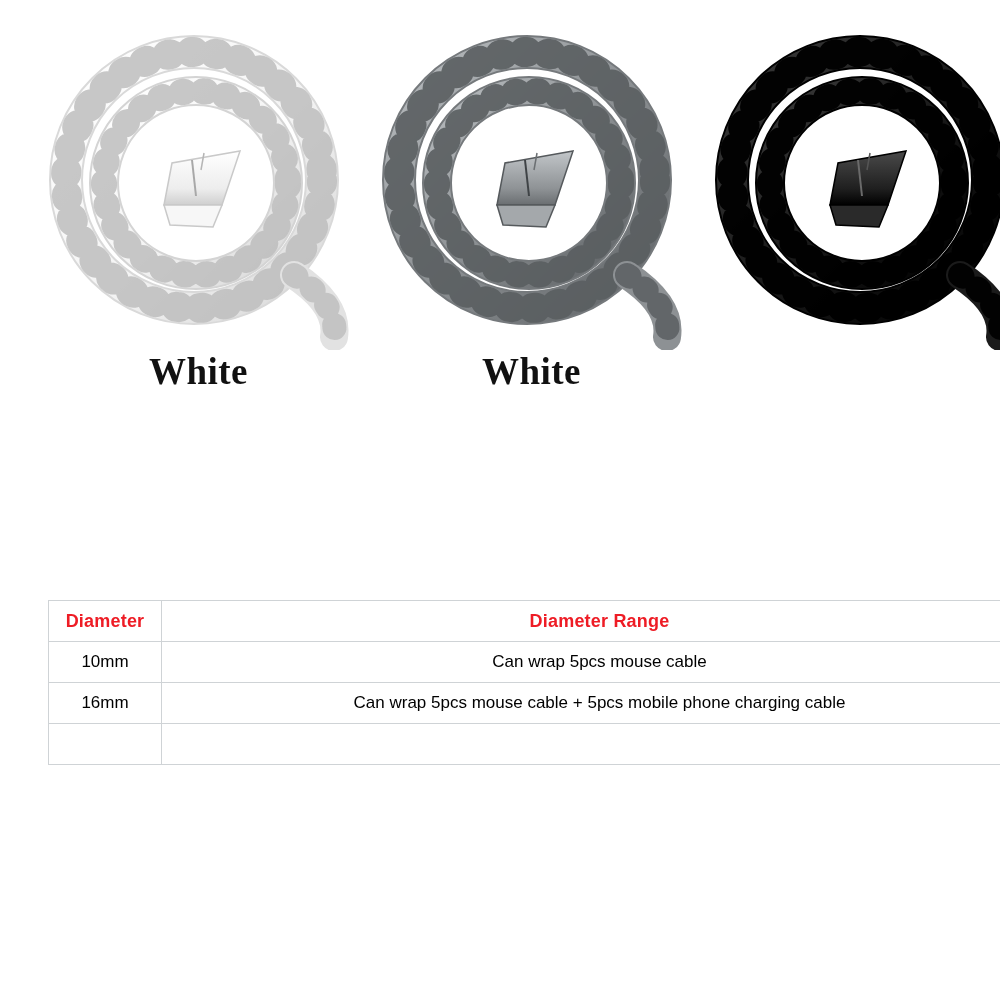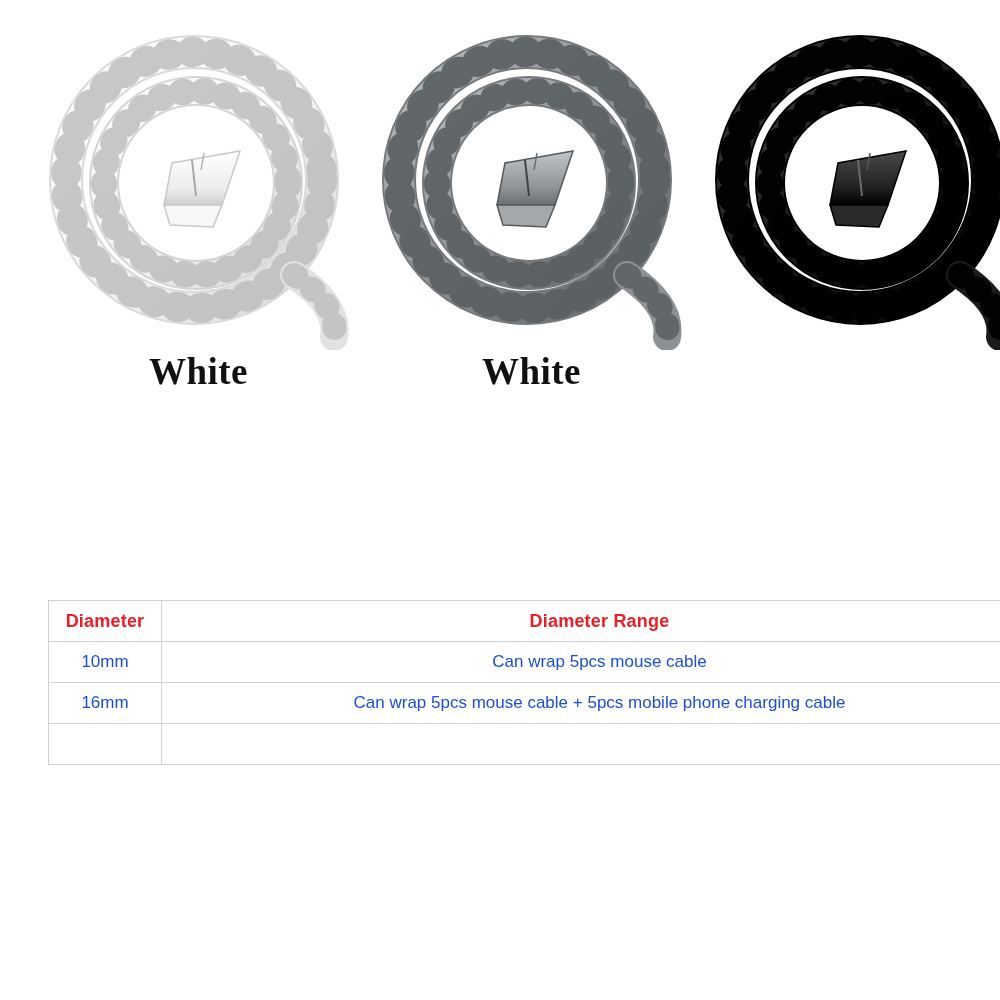--- a/index.html
+++ b/index.html
@@ -79,21 +79,21 @@
     border-collapse: collapse;
     width: 990px;
     margin-left: 5px;
     table-layout: fixed;
   }
   table.spec td, table.spec th {
     border: 1px solid #cfd3d6;
     height: 40px;
     font-size: 17px;
     font-weight: normal;
-    color: #1d4ed8;
+    color: #000000;
     text-align: center;
     vertical-align: middle;
     padding: 0 6px;
     background: #ffffff;
   }
   table.spec col.c-diam { width: 113px; }
   table.spec th.head {
     font-weight: bold;
     font-size: 18px;
     color: #ee1c25;

